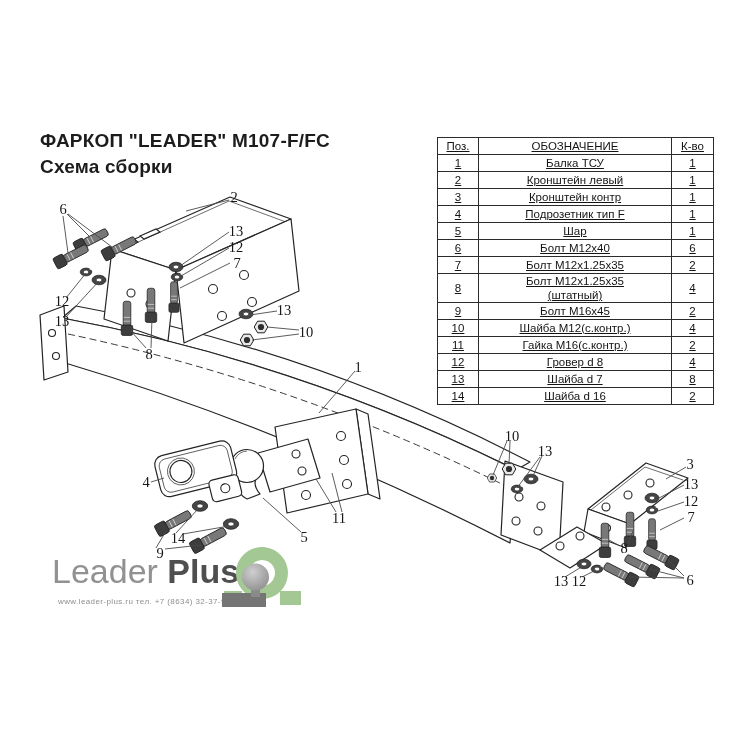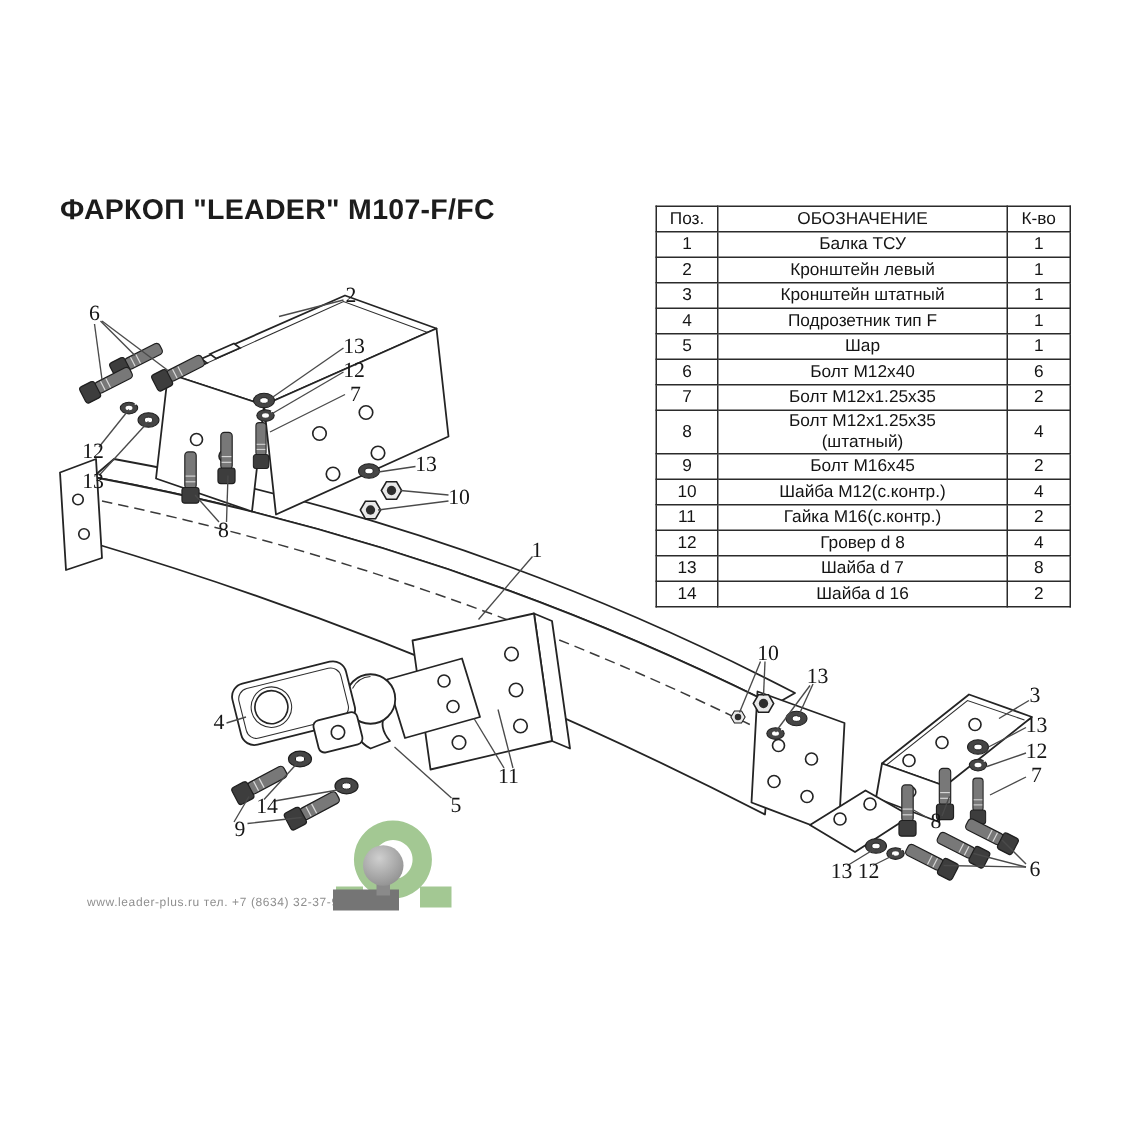--- a/index.html
+++ b/index.html
@@ -4,21 +4,21 @@
 <style>
   html,body{margin:0;padding:0;background:#fff;}
   .page{position:relative;width:751px;height:751px;background:#fff;overflow:hidden;
         font-family:"Liberation Sans",sans-serif;color:#1b1b1b;}
   .title{position:absolute;left:40px;top:128px;font-size:19px;line-height:26px;
          font-weight:700;letter-spacing:.2px;color:#1c1c1c;white-space:pre;}
   
   .parts{position:absolute;left:437px;top:137px;border-collapse:collapse;table-layout:fixed;
          width:276px;font-size:11.5px;color:#141414;}
   .parts th,.parts td{border:1px solid #2b2b2b;text-align:center;vertical-align:middle;
-         padding:0 2px;height:16px;line-height:14px;font-weight:400;white-space:pre-line;}
+         padding:0 2px;height:16px;line-height:14px;font-weight:400;white-space:pre-line;text-decoration:underline;}
   .parts col.c-pos{width:41px;} .parts col.c-desc{width:193px;} .parts col.c-qty{width:42px;}
   
   svg.diagram{position:absolute;left:0;top:0;}
   .part{fill:#ffffff;stroke:#242424;stroke-width:1.2;stroke-linejoin:round;}
   .thin{fill:none;stroke:#2e2e2e;stroke-width:.7;}
   .hole{fill:#ffffff;stroke:#242424;stroke-width:1.1;}
   .leader{stroke:#4a4a4a;stroke-width:.9;fill:none;}
   .seam{fill:none;stroke:#3a3a3a;stroke-width:1;stroke-dasharray:7 4;}
   .callout{font-family:"Liberation Serif",serif;font-size:14.5px;fill:#161616;
            text-anchor:middle;dominant-baseline:central;}
@@ -32,21 +32,21 @@
   .logo-light{color:#919191;font-weight:400;}
   .logo-bold{color:#4f4f4f;font-weight:700;}
   .logo-tagline{position:absolute;left:58px;top:597px;font-size:8px;letter-spacing:.4px;color:#8f8f8f;}
   svg.logo-icon{position:absolute;left:222px;top:545px;}
 </style>
 </head>
 <body>
 
 <div class="page">
 
-  <div class="title"><span>ФАРКОП "LEADER" M107-F/FC</span><br></div>
+  <div class="title"><span>ФАРКОП "LEADER" M107-F/FC</span><br><span>Схема сборки</span></div>
 
   <table class="parts">
     <colgroup>
         <col class="c-pos">
         <col class="c-desc">
         <col class="c-qty">
       </colgroup>
     <thead>
       <tr>
         <th>Поз.</th>
@@ -60,21 +60,21 @@
           <td>Балка ТСУ</td>
           <td>1</td>
         </tr>
         <tr>
           <td>2</td>
           <td>Кронштейн левый</td>
           <td>1</td>
         </tr>
         <tr>
           <td>3</td>
-          <td>Кронштейн штатный</td>
+          <td>Кронштейн контр</td>
           <td>1</td>
         </tr>
         <tr>
           <td>4</td>
           <td>Подрозетник тип F</td>
           <td>1</td>
         </tr>
         <tr>
           <td>5</td>
           <td>Шар</td>
@@ -329,20 +329,21 @@
         <text x="691" y="484" class="callout">13</text>
         <text x="691" y="501" class="callout">12</text>
         <text x="691" y="517" class="callout">7</text>
         <text x="624" y="548" class="callout">8</text>
         <text x="561" y="581" class="callout">13</text>
         <text x="579" y="581" class="callout">12</text>
         <text x="690" y="580" class="callout">6</text>
       </g>
   </svg>
 
+  <div class="logo-text"><span class="logo-light">Leader</span> <span class="logo-bold">Plus</span></div>
   <div class="logo-tagline">www.leader-plus.ru   тел. +7 (8634) 32-37-91</div>
 
   <svg class="logo-icon" width="85" height="70" viewBox="0 0 85 70">
     <defs>
       <radialGradient id="ballgrad" cx="40%" cy="32%" r="75%">
         <stop offset="0%" stop-color="#cfcfcf"></stop>
           <stop offset="100%" stop-color="#8f8f8f"></stop>
       </radialGradient>
     </defs>
     <path d="M40,2 A26,26 0 1 1 39.9,2 Z M40,15 A13,13 0 1 0 40.1,15 Z" fill="#a3c893" fill-rule="evenodd"></path>

